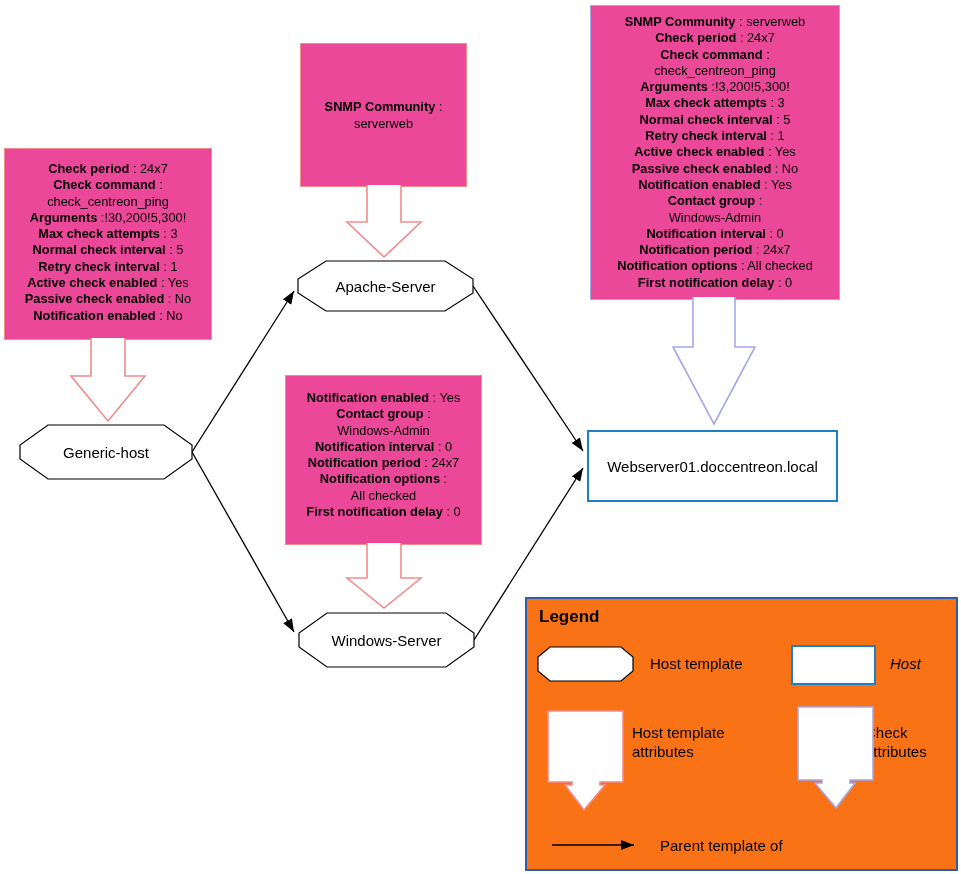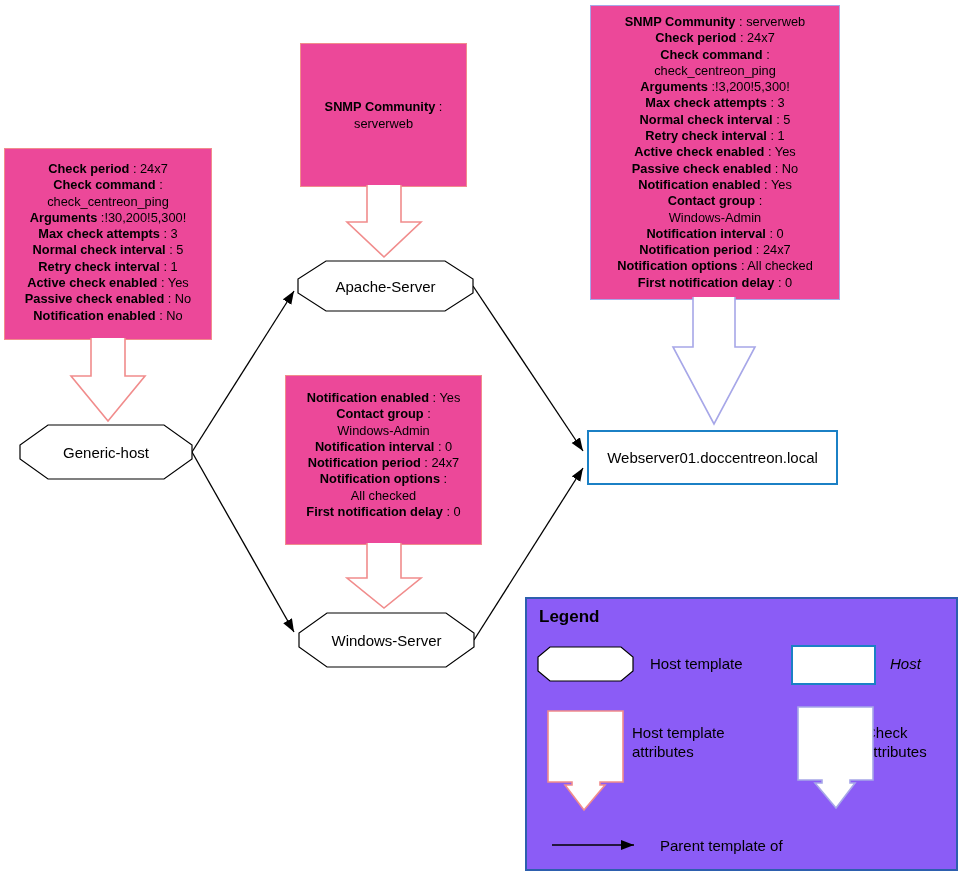--- a/index.html
+++ b/index.html
@@ -14,21 +14,21 @@
   .centered-v{display:flex;flex-direction:column;justify-content:center;}
   .node-label{position:absolute;z-index:3;display:flex;align-items:center;justify-content:center;
     font-size:15px;}
   .hostbox{position:absolute;z-index:1;box-sizing:border-box;border:2px solid var(--host-border);
     background:#fff;display:flex;align-items:center;justify-content:center;font-size:15px;}
   .octagon{fill:#fff;stroke:#000;stroke-width:1.2;}
   .connector{stroke:#000;stroke-width:1.3;fill:none;}
   .blockarrow-pink{fill:#fff;stroke:var(--template-attr);stroke-width:1.6;}
   .blockarrow-purple{fill:#fff;stroke:var(--host-attr);stroke-width:1.6;}
   .legend{position:absolute;z-index:1;box-sizing:border-box;border:2px solid var(--legend-border);
-    background:#8b5cf6;}
+    background:#f97316;}
   .legend-title{position:absolute;left:12px;top:8px;font-size:17px;font-weight:bold;}
   .legend-label{position:absolute;font-size:15px;}
   .legend-label.two-line{text-align:left;line-height:19px;}
   .legend-hostrect{position:absolute;box-sizing:border-box;border:2px solid var(--host-border);background:#fff;}
 </style>
 </head>
 <body>
 
 <div class="canvas">
 
@@ -111,21 +111,21 @@
 
       <div class="attr-line"><b>Notification interval</b><span> : 0</span></div>
 
       <div class="attr-line"><b>Notification period</b><span> : 24x7</span></div>
 
       <div class="attr-line"><b>Notification options</b><span> : All checked</span></div>
 
       <div class="attr-line"><b>First notification delay</b><span> : 0</span></div>
     </div>
 
-  <div class="hostbox" style="left:587px;top:430px;width:251px;height:55px;">
+  <div class="hostbox" style="left:587px;top:430px;width:251px;height:72px;">
     <span>Webserver01.doccentreon.local</span>
   </div>
 
   <div class="legend" style="left:525px;top:597px;width:433px;height:274px;">
     <div class="legend-title">Legend</div>
     <div class="legend-label" style="left:123px;top:56px;">Host template</div>
     <div class="legend-hostrect" style="left:264px;top:46px;width:85px;height:40px;"></div>
     <div class="legend-label" style="left:363px;top:56px;font-style:italic;">Host</div>
     <div class="legend-label two-line" style="left:105px;top:124px;width:155px;">Host template attributes</div>
     <div class="legend-label two-line" style="left:338px;top:124px;width:92px;">Check attributes</div>

